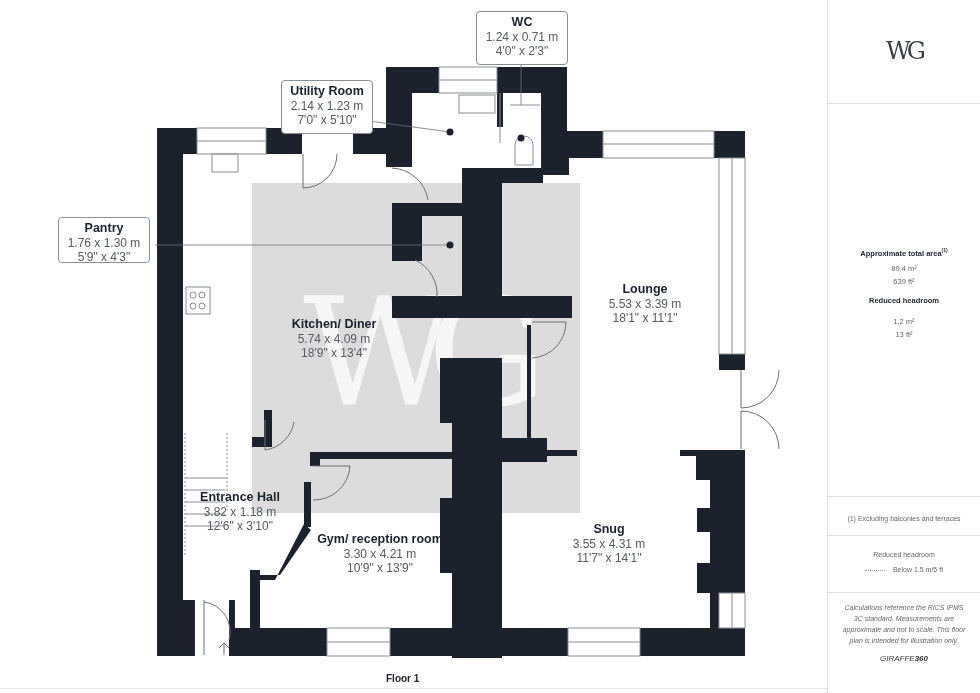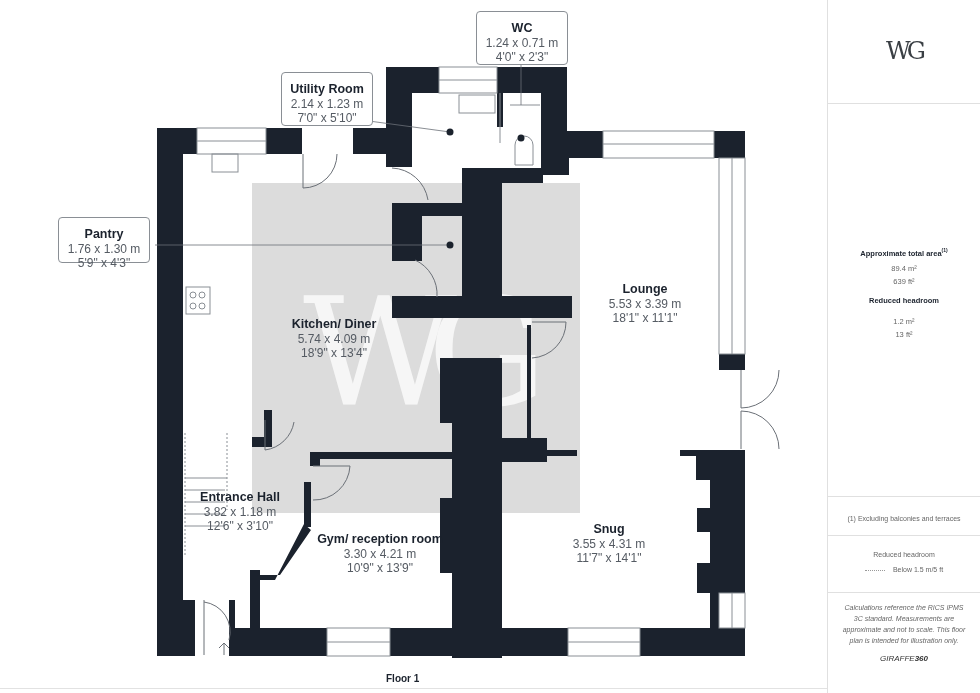--- a/index.html
+++ b/index.html
@@ -2,21 +2,21 @@
 <html><head>
 <meta charset="utf-8">
 <style>
   html, body { margin: 0; padding: 0; background: #ffffff; }
   body { width: 980px; height: 693px; position: relative; overflow: hidden; font-family: "Liberation Sans", "DejaVu Sans", sans-serif; }
   #plan { position: absolute; left: 0; top: 0; width: 828px; height: 693px; }
   #plan svg { position: absolute; left: 0; top: 0; }
   .room-label { position: absolute; text-align: center; transform: translateX(-50%); white-space: nowrap; }
   .room-name { font-weight: bold; font-size: 12.5px; color: #1b222d; line-height: 15px; }
   .room-dim { font-size: 12px; color: #555b63; line-height: 14px; }
-  .callout { position: absolute; background: #fff; border: 1px solid #8a8f95; border-radius: 4px; text-align: center; padding: 9px 6px; box-sizing: border-box; }
+  .callout { position: absolute; background: #fff; border: 1px solid #8a8f95; border-radius: 4px; text-align: center; padding: 3px 6px; box-sizing: border-box; }
   .floor-label { position: absolute; left: 386px; top: 673px; font-size: 10px; font-weight: bold; color: #1b222d; }
   .bottom-rule { position: absolute; left: 0; top: 688px; width: 828px; height: 1px; background: #e2e2e2; }
   #sidebar { position: absolute; left: 827px; top: 0; width: 153px; height: 693px; border-left: 1px solid #e0e0e0; box-sizing: border-box; }
   .sb-sec { position: absolute; left: 0; width: 152px; text-align: center; border-bottom: 1px solid #e0e0e0; }
   .logo { font-family: "DejaVu Serif", "Liberation Serif", serif; font-size: 24px; color: #3a3f44; letter-spacing: -4px; }
   .sb-title { font-weight: bold; font-size: 7.5px; color: #1b222d; }
   .sb-val { font-size: 7.5px; color: #666; line-height: 13px; }
   .sb-small { font-size: 7px; color: #666; line-height: 11px; }
   .brand { font-size: 8px; color: #333; margin-top: 8px; }
   .brand b { font-weight: bold; }
@@ -178,21 +178,21 @@
     <div class="room-name">Entrance Hall</div>
     <div class="room-dim">3.82 x 1.18 m</div>
     <div class="room-dim">12'6" x 3'10"</div>
   </div>
 
   <div class="callout" style="left:476px;top:11px;width:92px;height:54px;">
     <div class="room-name">WC</div>
     <div class="room-dim">1.24 x 0.71 m</div>
     <div class="room-dim">4'0" x 2'3"</div>
   </div>
-  <div class="callout" style="left:281px;top:72px;width:92px;height:54px;">
+  <div class="callout" style="left:281px;top:80px;width:92px;height:54px;">
     <div class="room-name">Utility Room</div>
     <div class="room-dim">2.14 x 1.23 m</div>
     <div class="room-dim">7'0" x 5'10"</div>
   </div>
   <div class="callout" style="left:58px;top:217px;width:92px;height:46px;">
     <div class="room-name">Pantry</div>
     <div class="room-dim">1.76 x 1.30 m</div>
     <div class="room-dim">5'9" x 4'3"</div>
   </div>
 

